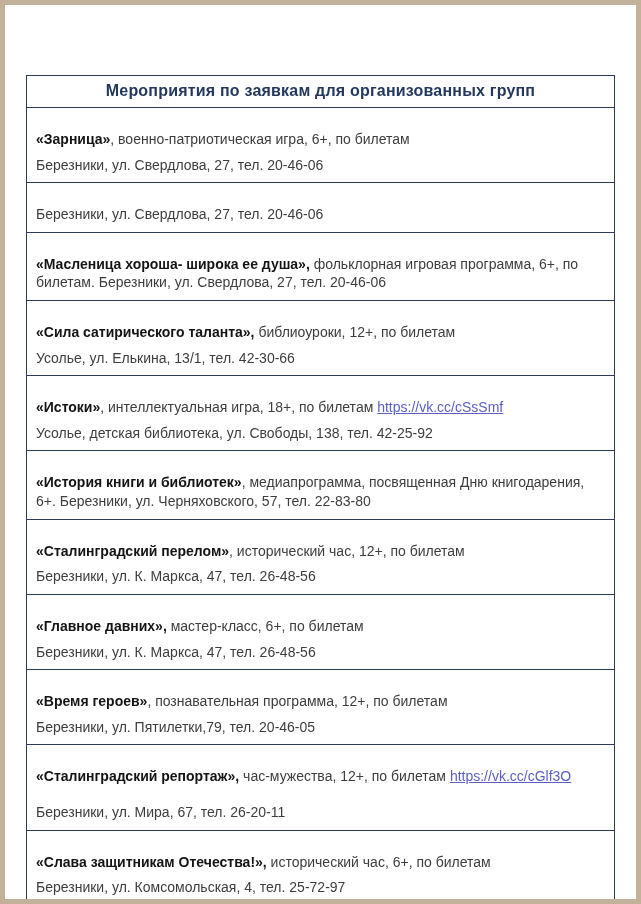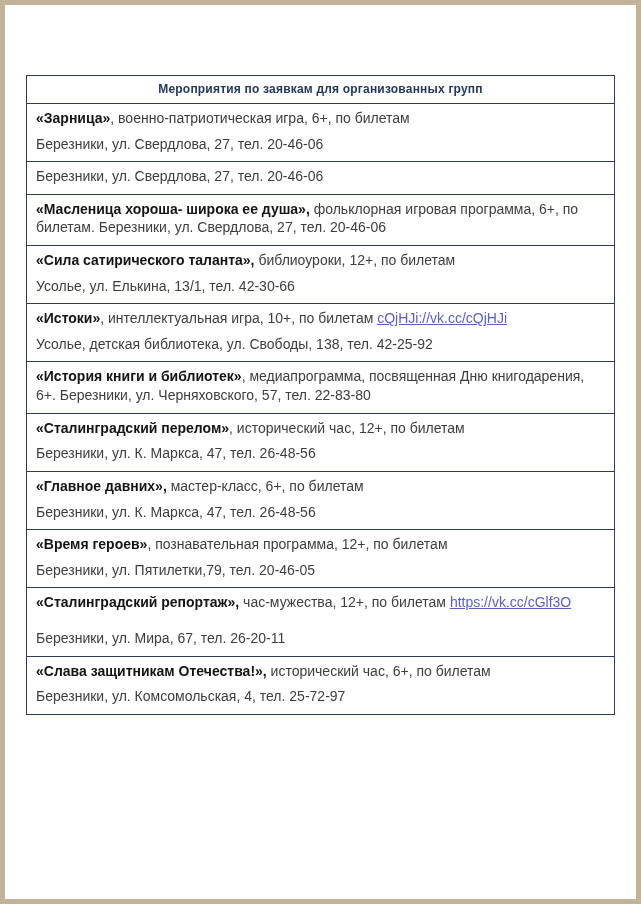--- a/index.html
+++ b/index.html
@@ -21,28 +21,28 @@
   }
   .events-table{
     width:587px;
     margin:70px auto 0 auto;
     border:1.5px solid var(--border);
     background:#fff;
   }
   .table-header{
     text-align:center;
     font-weight:700;
-    font-size:12px;
+    font-size:16px;
     color:var(--accent);
     padding:6px 8px 7px 8px;
     letter-spacing:0.2px;
   }
   .row{
     border-top:1.5px solid var(--border);
-    padding:5px 9px 8px 9px;
+    padding:22px 9px 8px 9px;
     font-size:14px;
     line-height:1.33;
     color:var(--text);
   }
   .para{margin:0;}
   .para + .para{margin-top:7px;}
   .row.tight .para + .para{margin-top:17px;}
   .b{font-weight:700;color:var(--title);}
   a.link{color:var(--link);text-decoration:underline;cursor:pointer;}
 </style>
@@ -60,21 +60,21 @@
         <p class="para"><span>Березники, ул. Свердлова, 27, тел. 20-46-06</span></p>
       </div>
       <div class="row">
         <p class="para"><span class="b">«Масленица хороша- широка ее душа»,</span><span> фольклорная игровая программа, 6+, по билетам. Березники, ул. Свердлова, 27, тел. 20-46-06</span></p>
       </div>
       <div class="row">
         <p class="para"><span class="b">«Сила сатирического таланта»,</span><span> библиоуроки, 12+, по билетам</span></p>
         <p class="para"><span>Усолье,  ул. Елькина, 13/1, тел. 42-30-66</span></p>
       </div>
       <div class="row">
-        <p class="para"><span class="b">«Истоки»</span><span>, интеллектуальная игра, 10+, по билетам </span><a class="link" href="#">cQjHJi://vk.cc/cQjHJi</a></p>
+        <p class="para"><span class="b">«Истоки»</span><span>, интеллектуальная игра, 18+, по билетам </span><a class="link" href="#">https://vk.cc/cSsSmf</a></p>
         <p class="para"><span>Усолье, детская библиотека, ул. Свободы, 138, тел. 42-25-92</span></p>
       </div>
       <div class="row">
         <p class="para"><span class="b">«История книги и библиотек»</span><span>, медиапрограмма, посвященная Дню книгодарения, 6+.  Березники, ул. Черняховского, 57, тел. 22-83-80</span></p>
       </div>
       <div class="row">
         <p class="para"><span class="b">«Сталинградский перелом»</span><span>, исторический час, 12+, по билетам</span></p>
         <p class="para"><span>Березники, ул. К. Маркса, 47, тел. 26-48-56</span></p>
       </div>
       <div class="row">

